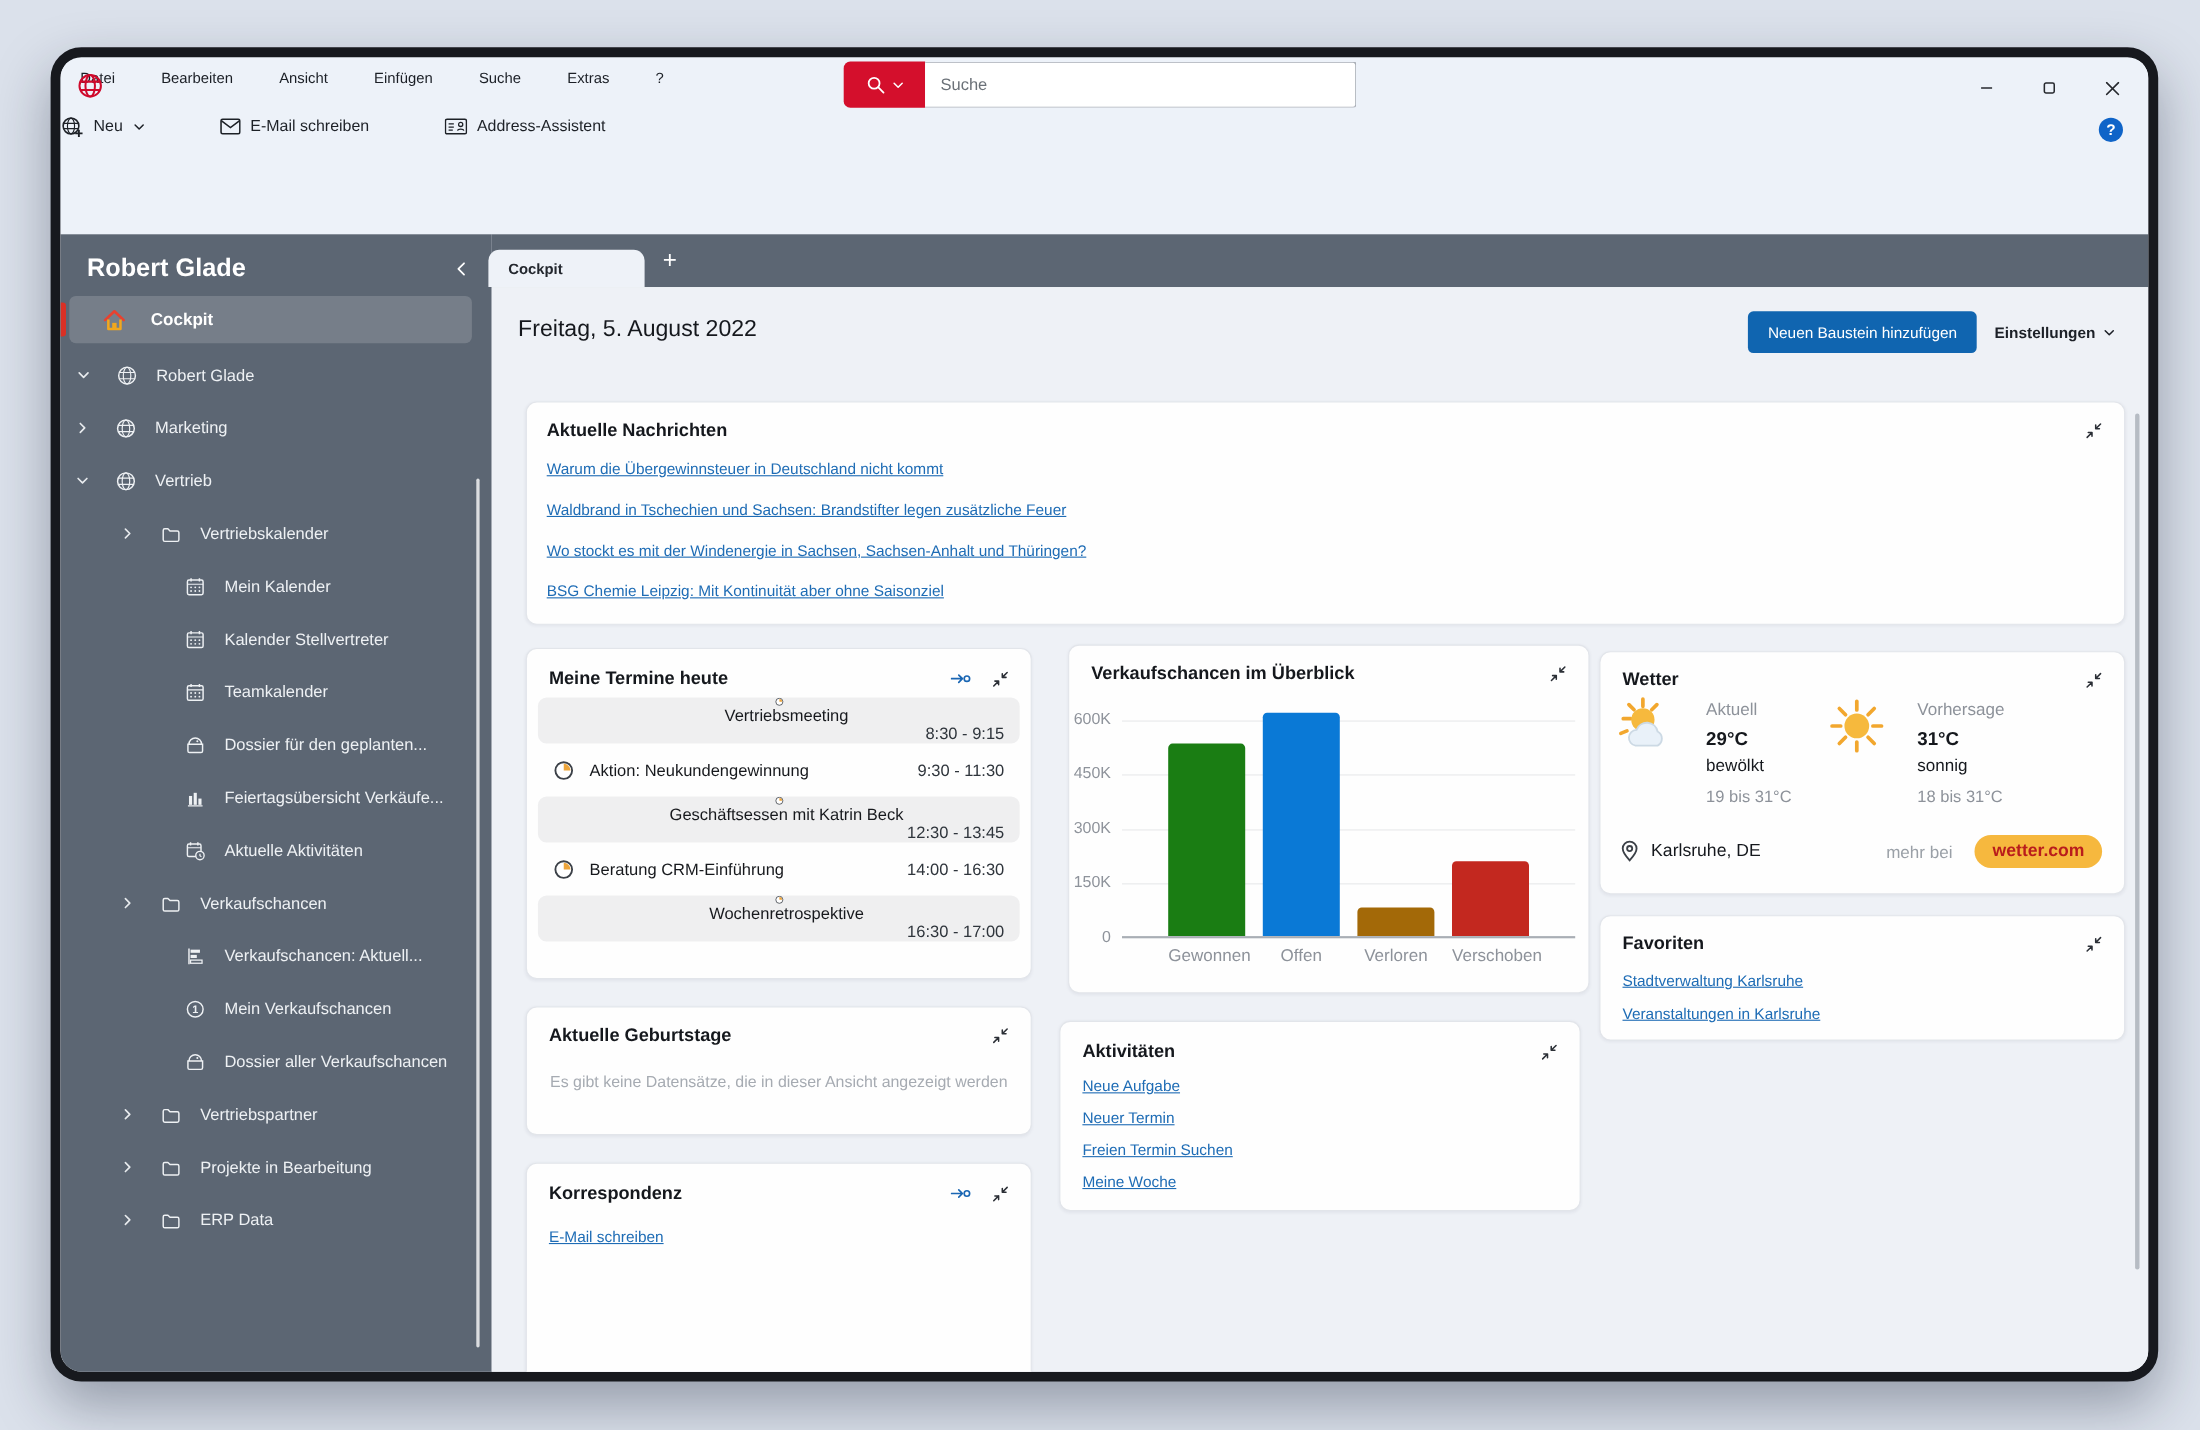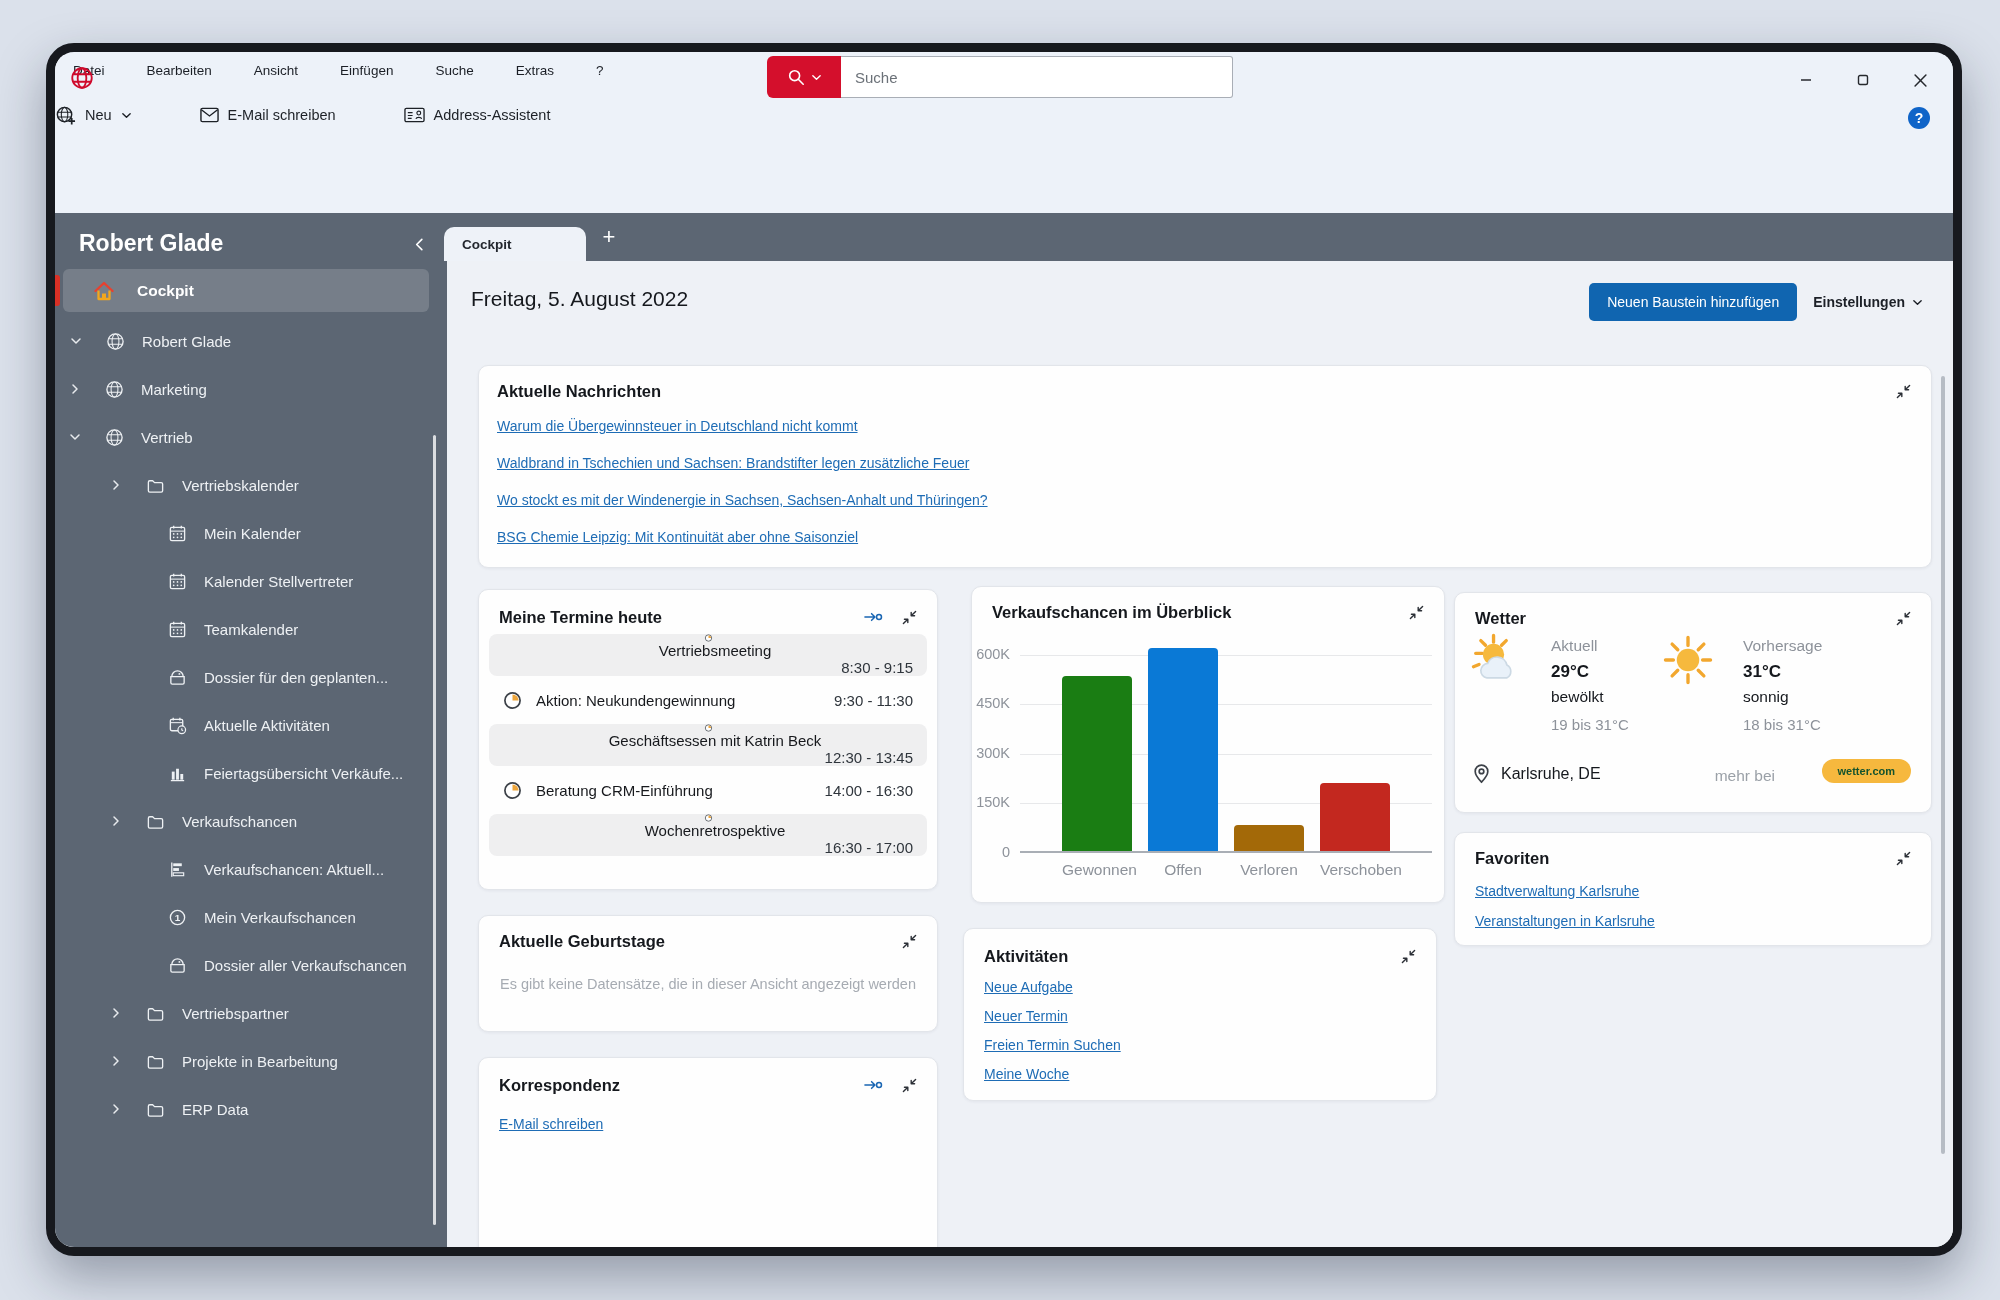--- a/index.html
+++ b/index.html
@@ -134,21 +134,21 @@
   .wblock.current { left:14px; } .wblock.forecast { left:206px; }
   .wtext { position:absolute; top:4px; left:82px; width:130px; }
   .wlabel { font-size:15.5px; color:#8d929a; }
   .wtemp { font-size:17px; font-weight:bold; color:#15181d; margin-top:7px; }
   .wcond { font-size:15.5px; color:#15181d; margin-top:6px; }
   .wrange { font-size:15px; color:#8d929a; margin-top:10px; }
   .wfooter { position:absolute; left:16px; right:20px; top:166px; height:34px; }
   .wloc { position:absolute; left:30px; top:6px; font-size:16px; color:#15181d; }
   .wmore { position:absolute; right:136px; top:8px; font-size:15.5px; color:#9aa0a7; }
   .wpill { position:absolute; right:0; top:0; background:#f6b83e; border-radius:17px;
-    padding:6px 16px; font-size:11px; font-weight:bold; color:#14532d; border:none;
+    padding:6px 16px; font-size:16px; font-weight:bold; color:#b91c1c; border:none;
     cursor:pointer; }
 
   .card-favorites { left:1007px; top:571px; width:478px; height:114px; padding:16px 20px; }
   .card-favorites .link { position:absolute; left:20px; }
 
   .main-scroll { position:absolute; left:1494px; top:115px; width:4px; height:778px;
     background:#b6bcc4; border-radius:2px; }
 </style>
 </head>
 <body>
@@ -462,33 +462,33 @@
               <svg>
                 <use href="#i-dossier"></use>
               </svg>
             </span>
           <span class="tlabel">Dossier für den geplanten...</span>
         </li>
         <li class="trow lv4">
           <span class="chev"></span>
           <span class="ticon">
               <svg>
+                <use href="#i-bars"></use>
+              </svg>
+            </span>
+          <span class="tlabel">Feiertagsübersicht Verkäufe...</span>
+        </li>
+        <li class="trow lv4">
+          <span class="chev"></span>
+          <span class="ticon">
+              <svg>
                 <use href="#i-calclock"></use>
               </svg>
             </span>
           <span class="tlabel">Aktuelle Aktivitäten</span>
-        </li>
-        <li class="trow lv4">
-          <span class="chev"></span>
-          <span class="ticon">
-              <svg>
-                <use href="#i-bars"></use>
-              </svg>
-            </span>
-          <span class="tlabel">Feiertagsübersicht Verkäufe...</span>
         </li>
         <li class="trow lv3">
           <span class="chev">
               <svg width="12" height="12">
                 <use href="#i-chevr"></use>
               </svg>
             </span>
           <span class="ticon">
               <svg>
                 <use href="#i-folder"></use>

